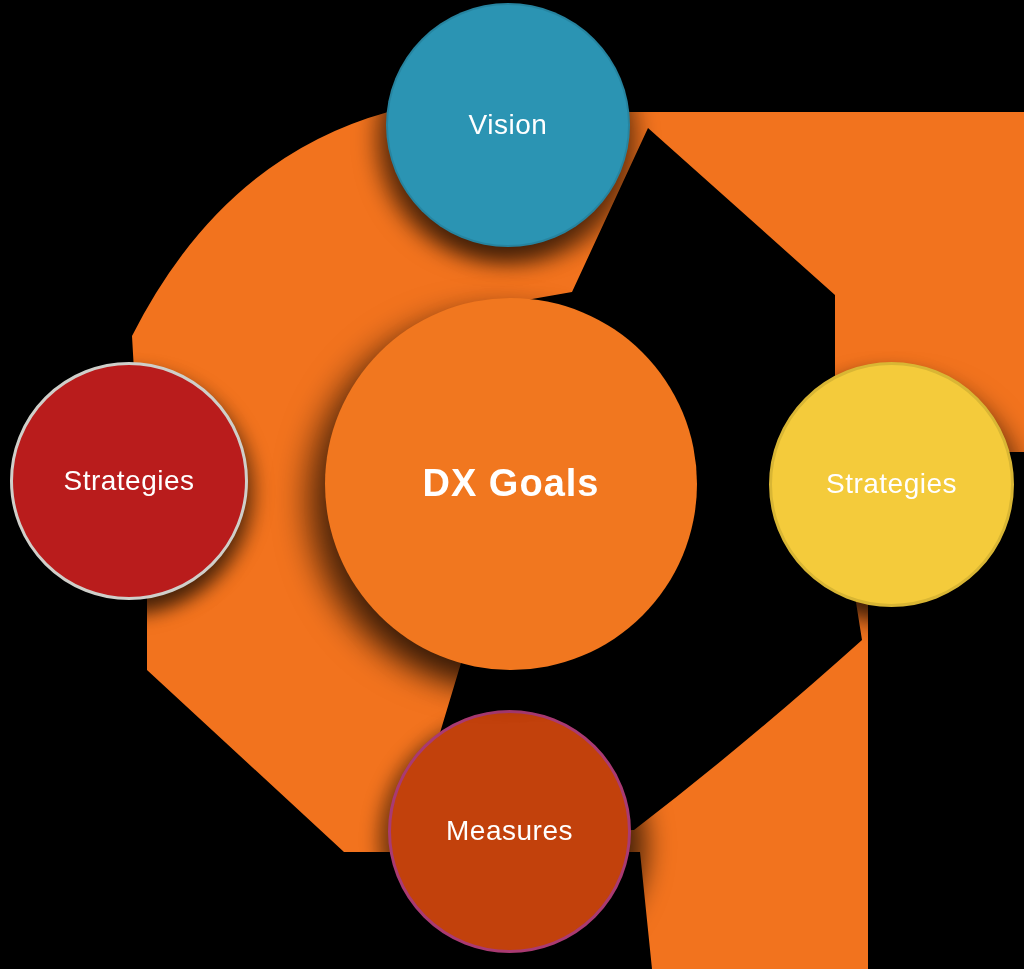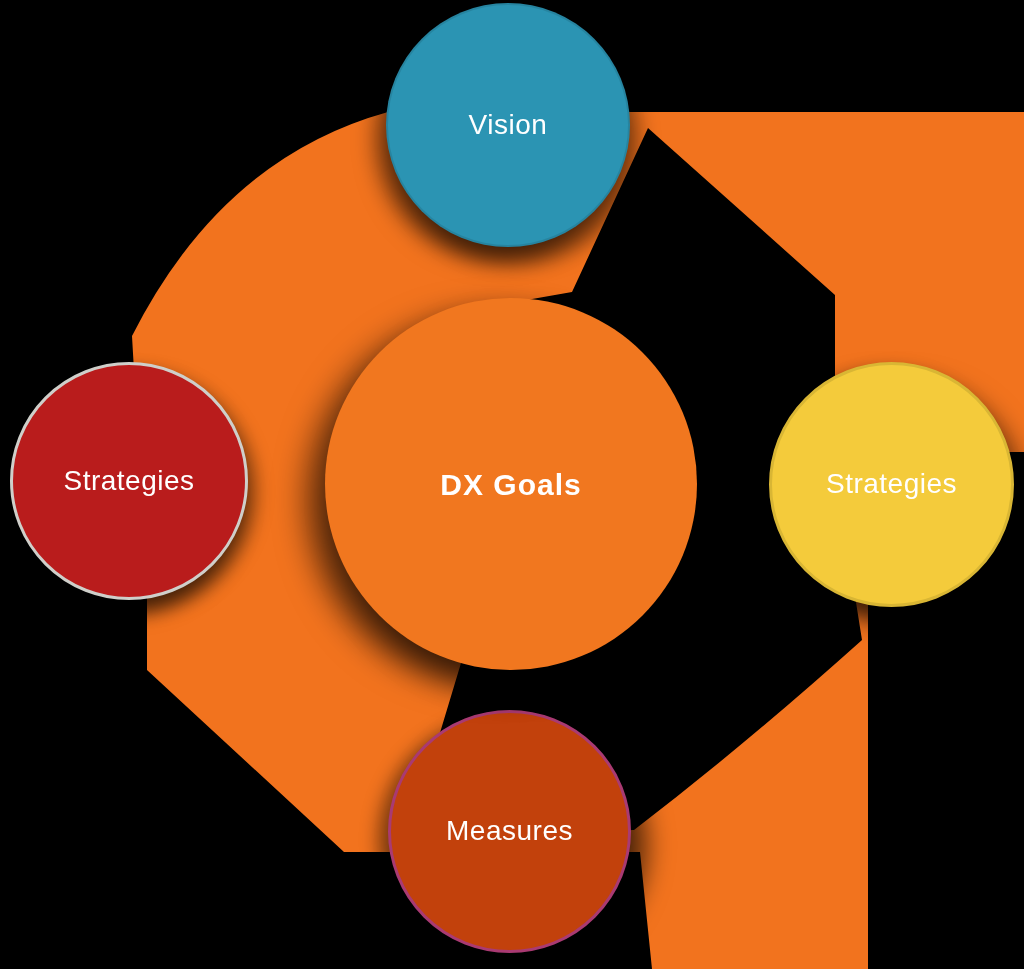--- a/index.html
+++ b/index.html
@@ -43,21 +43,21 @@
     left: 325px;
     top: 298px;
     width: 372px;
     height: 372px;
     background: #f1771f;
     box-shadow: -18px 16px 32px rgba(0,0,0,0.60),
                  12px 20px 30px rgba(0,0,0,0.45);
     z-index: 3;
   }
   .node-center .label {
-    font-size: 30px;
+    font-size: 38px;
     font-weight: 700;
     letter-spacing: 1px;
   }
   .node-vision {
     left: 386px;
     top: 3px;
     width: 244px;
     height: 244px;
     background: #2b94b3;
     border: 2px solid rgba(0,0,0,0.10);

